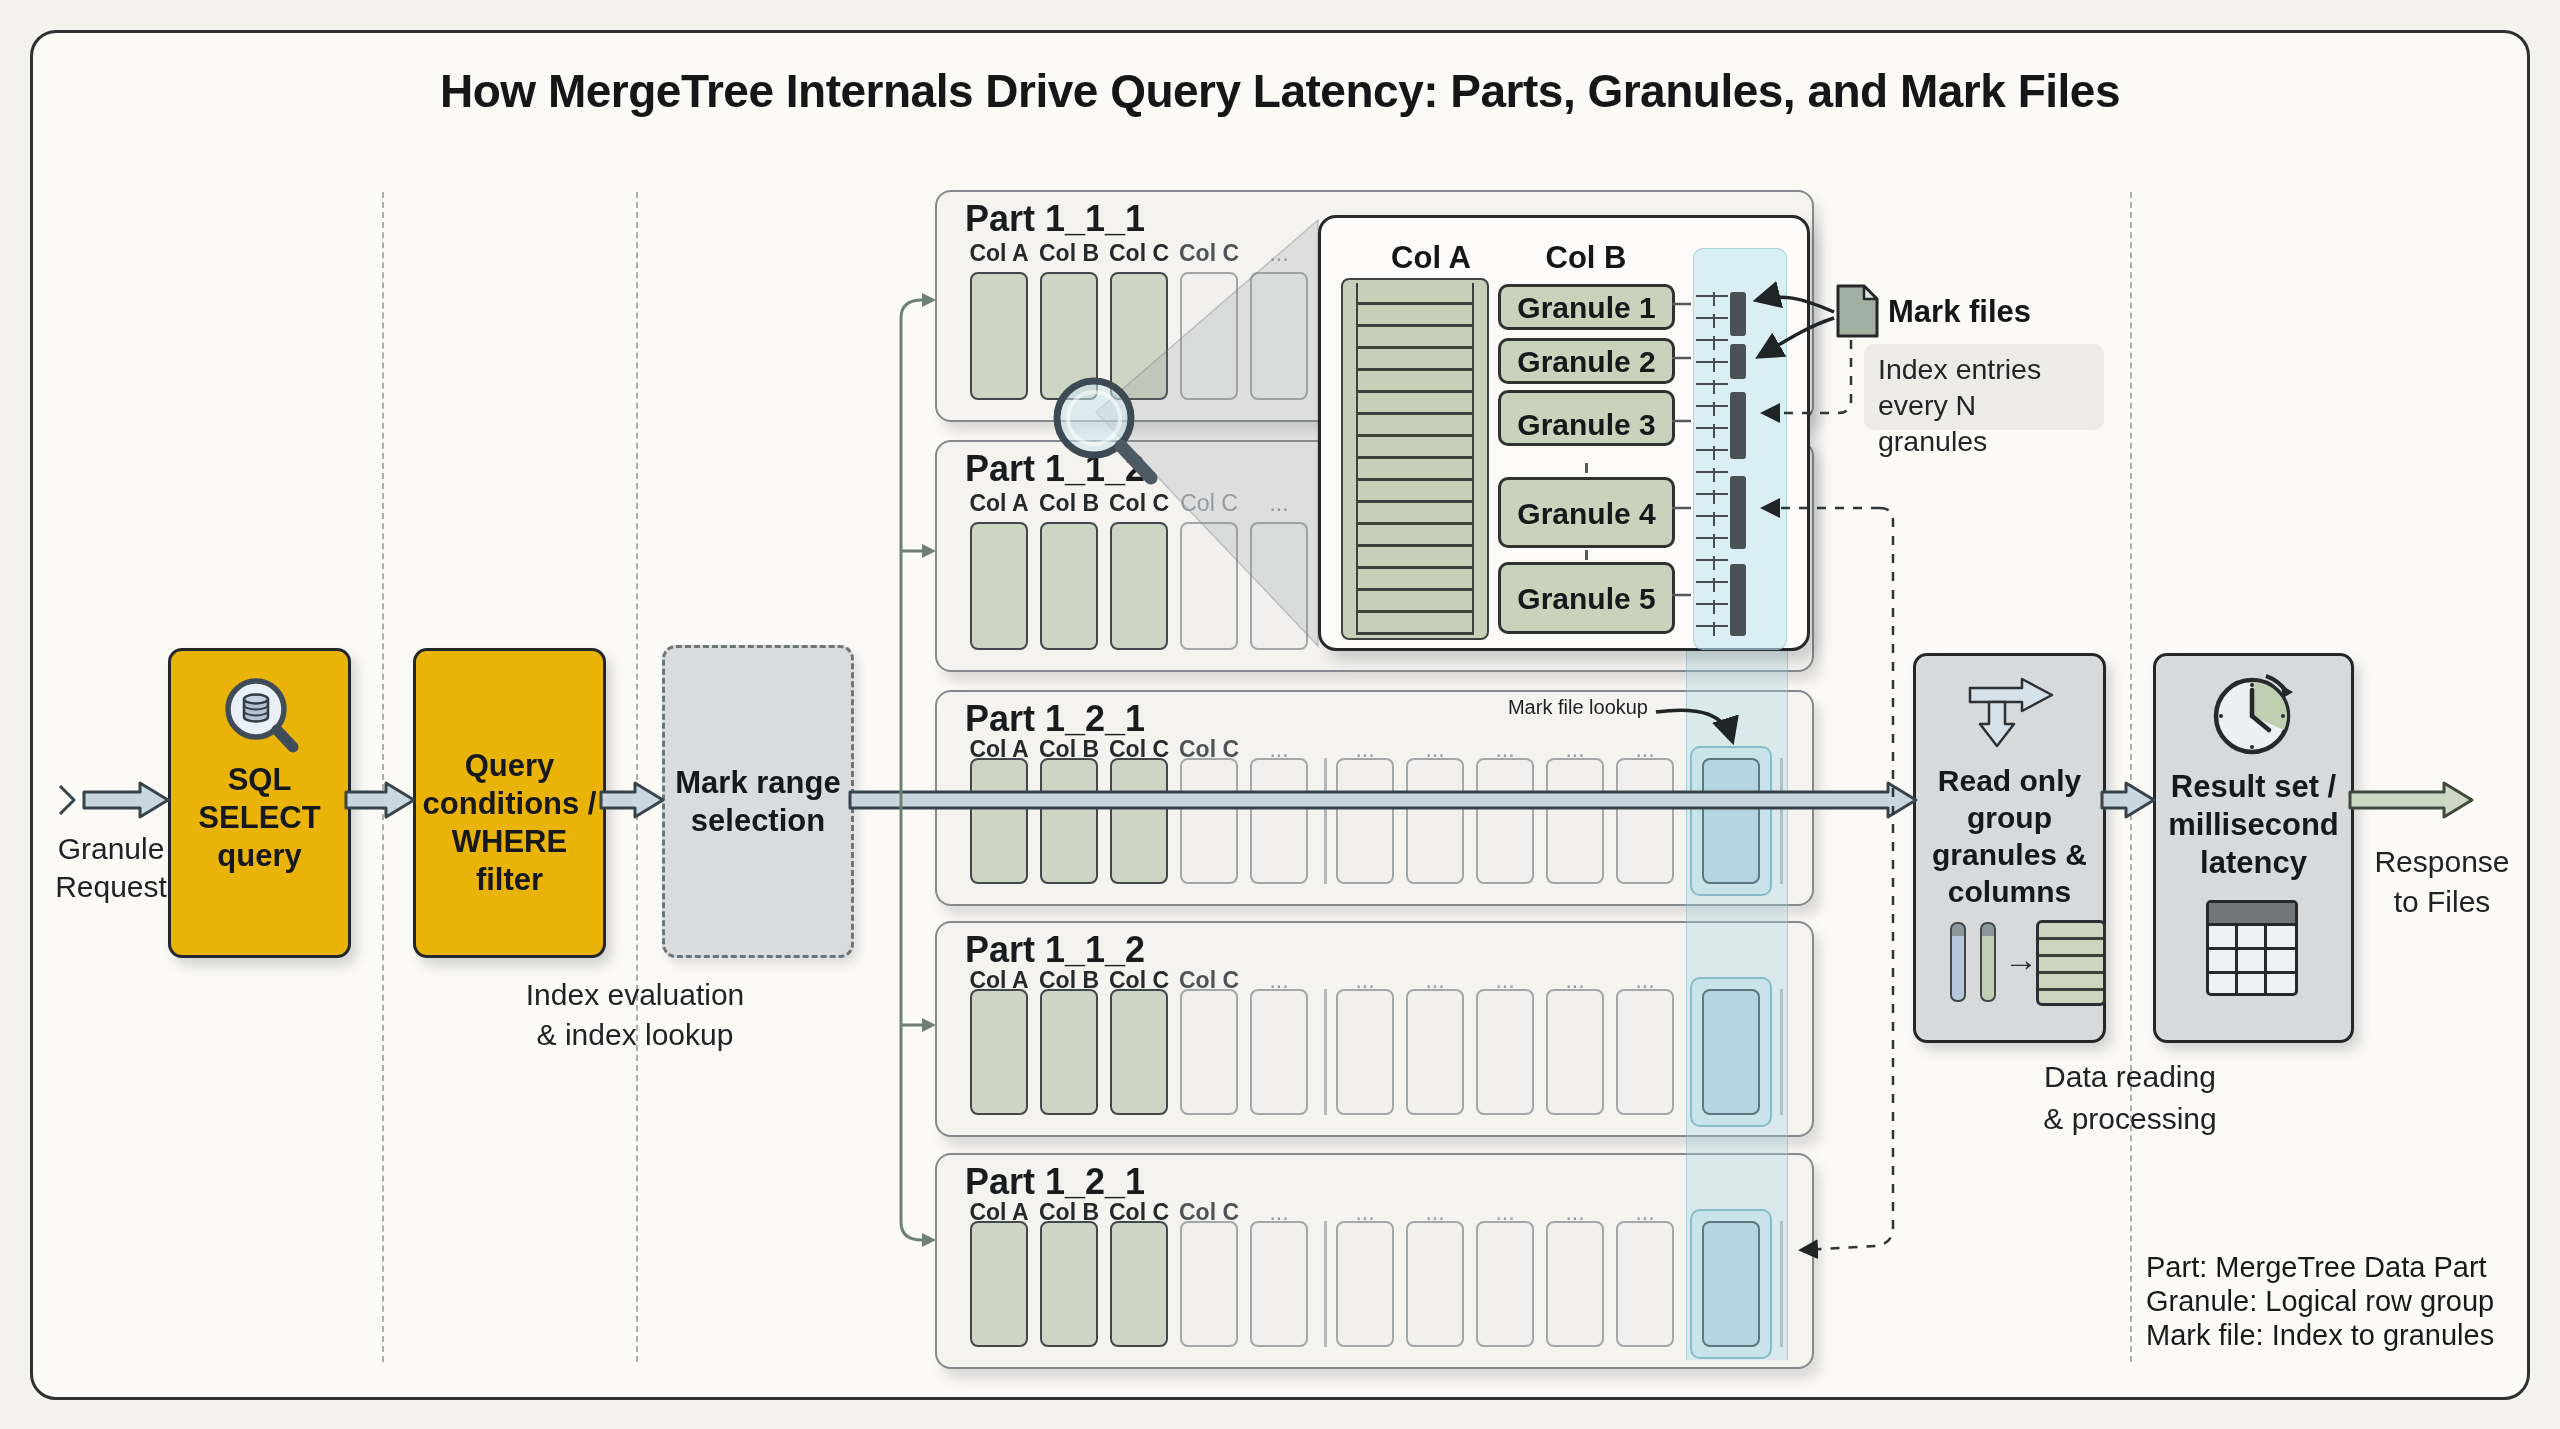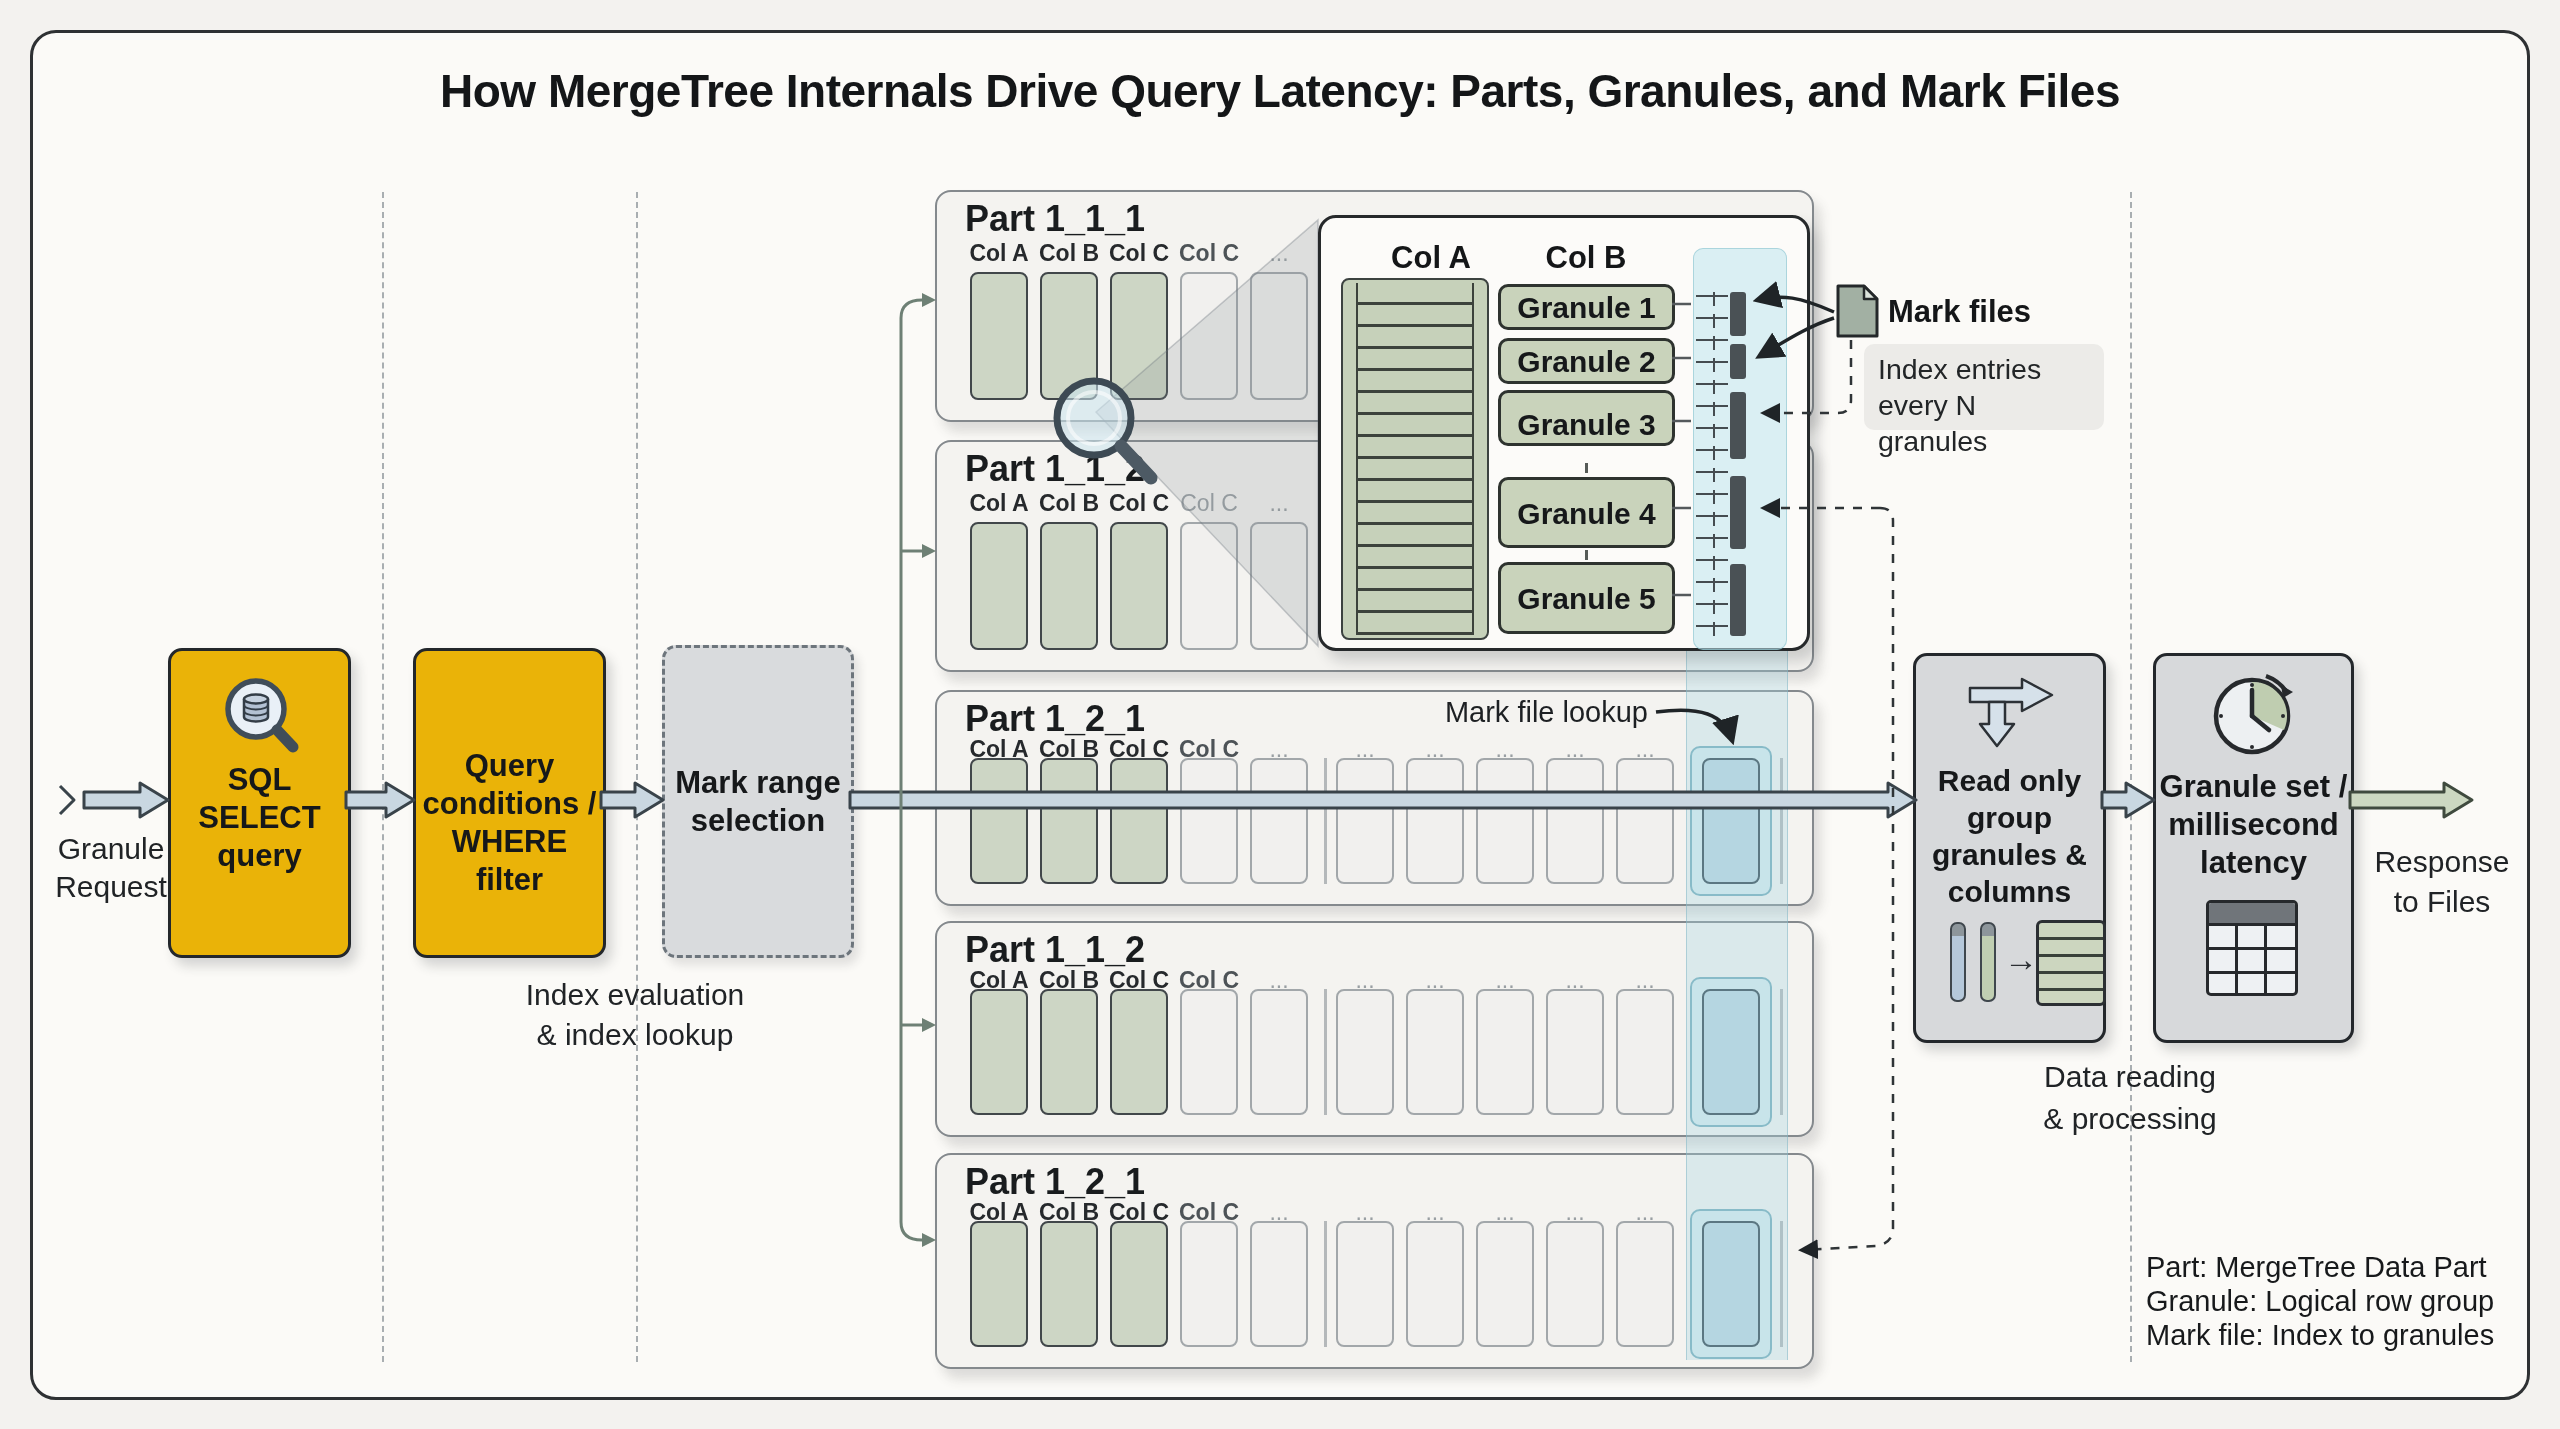--- a/index.html
+++ b/index.html
@@ -53,21 +53,21 @@
   .granule{position:absolute;left:177px;width:177px;background:#c9d3bb;border:3px solid #2e332f;
            border-radius:10px;text-align:center;font-weight:bold;font-size:30px;color:#16181a;box-sizing:border-box;}
   .gdots{position:absolute;left:264px;width:3px;height:10px;background:#565b58;}
   .strip{position:absolute;left:372px;top:30px;width:92px;height:400px;background:rgba(190,229,238,.55);
          border:1.5px solid rgba(140,195,207,.6);border-radius:10px;}
   .mbar{position:absolute;left:36px;width:16px;background:#4a5155;border-radius:3px;}
 
   .ann-box{position:absolute;left:1864px;top:344px;width:240px;height:86px;background:#ecebe8;
            border-radius:10px;font-size:28.5px;line-height:36px;padding:7px 14px;box-sizing:border-box;color:#222527;}
   .mark-files-label{position:absolute;left:1888px;top:294px;font-size:31px;font-weight:bold;color:#141618;}
-  .lookup-label{position:absolute;left:1420px;top:696px;width:228px;text-align:right;font-size:29px;color:#1d2023;}
+  .lookup-label{position:absolute;left:1420px;top:696px;width:228px;text-align:right;font-size:20px;color:#1d2023;}
 
   .legend{position:absolute;left:2146px;top:1250px;width:395px;font-size:29px;line-height:34px;color:#17191b;}
   .legend b{font-weight:normal;}
 
   
   .bar-ic{position:absolute;width:16px;height:80px;border:2px solid #3f474d;border-radius:7px;box-sizing:border-box;}
   .tbl-ic{position:absolute;border:3px solid #2b2f33;border-radius:6px;box-sizing:border-box;}
   .arrow-glyph{position:absolute;font-size:34px;font-weight:bold;color:#2b2f33;}
   .rtable{position:absolute;left:2206px;top:900px;width:92px;height:96px;border:3px solid #26292c;
           border-radius:5px;background:#eef1f3;overflow:hidden;box-sizing:border-box;}
@@ -322,21 +322,21 @@
       <path d="M58,8 A42,42 0 0 1 80,26" fill="none" stroke="#26292c" stroke-width="4"></path>
       <polygon points="75,30 85,24 73,17" fill="#26292c"></polygon>
       <line x1="44" y1="48" x2="44" y2="22" stroke="#26292c" stroke-width="4.5" stroke-linecap="round"></line>
       <line x1="44" y1="48" x2="61" y2="62" stroke="#26292c" stroke-width="4.5" stroke-linecap="round"></line>
       <circle cx="44" cy="17" r="2" fill="#26292c"></circle>
         <circle cx="75" cy="48" r="2" fill="#26292c"></circle>
       <circle cx="44" cy="79" r="2" fill="#26292c"></circle>
         <circle cx="13" cy="48" r="2" fill="#26292c"></circle>
     </svg>
     <div class="boxtext" style="top:112px">
-      <div>Granule set /</div>
+      <div>Result set /</div>
       <div>millisecond</div>
       <div>latency</div>
     </div>
   </div>
   <div class="rtable">
       <div class="hd"></div>
       <div class="grid"></div>
     </div>
 
   <div class="caption" style="left:2005px;top:1056px;width:250px;line-height:42px">

